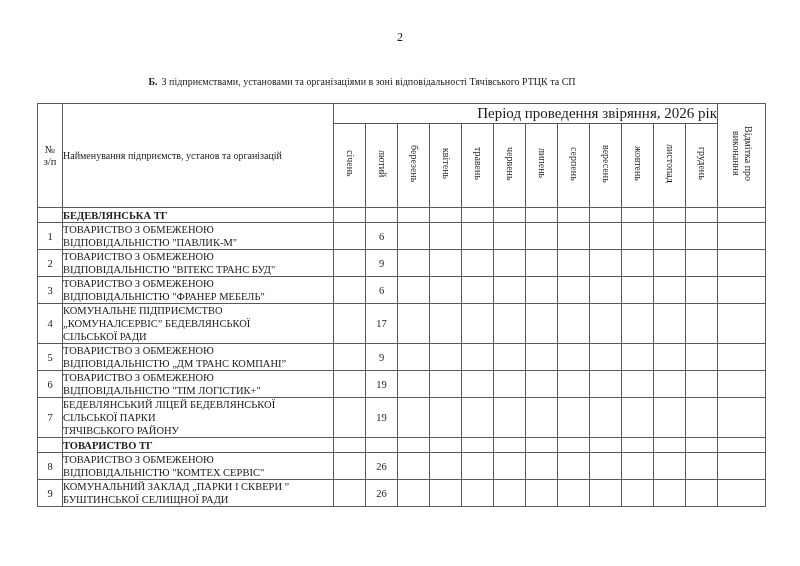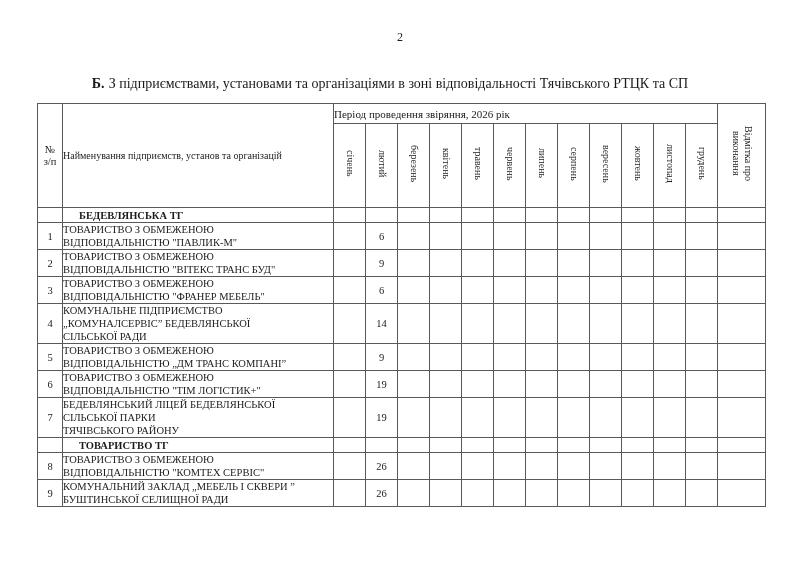--- a/index.html
+++ b/index.html
@@ -2,43 +2,43 @@
 <html><head>
 <meta charset="utf-8">
 <style>
   html,body{margin:0;padding:0;}
   body{
     width:800px;height:566px;background:#ffffff;position:relative;
     font-family:"Liberation Serif","DejaVu Serif",serif;color:#1b1b1b;
     overflow:hidden;
   }
   .page-number{position:absolute;top:30px;left:0;width:800px;text-align:center;font-size:12px;}
-  .doc-heading{position:absolute;top:76px;left:0;width:724px;text-align:center;font-size:14px;margin-left:28px;}
+  .doc-heading{position:absolute;top:76px;left:0;width:724px;text-align:center;font-size:10px;}
   .doc-heading .prefix{font-weight:bold;margin-right:4px;}
   table.sched{
     position:absolute;left:37px;top:103px;border-collapse:collapse;table-layout:fixed;
   }
   table.sched td,table.sched th{
     border:1px solid #595959;padding:0;font-weight:normal;vertical-align:middle;
     overflow:hidden;
   }
   th.num-head{font-size:10.5px;line-height:12px;text-align:center;white-space:pre-line;}
   th.name-head{font-size:10px;text-align:left;}
-  th.period-head{font-size:11px;height:19px;text-align:left;}
+  th.period-head{font-size:15px;height:19px;text-align:right;}
   tr.months-row td{height:83px;text-align:center;}
   .vtext{
     display:inline-block;
     writing-mode:vertical-rl;text-orientation:sideways;
     font-size:10px;line-height:12px;white-space:pre-line;
   }
   td.num{font-size:10.5px;text-align:center;}
   td.name{font-size:10.5px;line-height:13px;text-align:left;padding:1px 3px;white-space:pre-line;}
   td.val{font-size:10.5px;text-align:center;}
   td.mark{}
-  tr.section td{height:14px;padding-left:16px;}
+  tr.section td{height:14px;}
   tr.section td.name{font-weight:bold;}
 </style>
 </head>
 <body>
 
 <div class="page-number">2</div>
 
 <div class="doc-heading"><span class="prefix">Б.</span><span>З підприємствами, установами та організаціями в зоні відповідальності Тячівського РТЦК та СП</span></div>
 
 <table class="sched">
@@ -157,21 +157,21 @@
       <td class="val"></td>
       <td class="mark"></td>
     </tr>
 
     <tr>
       <td class="num">4</td>
       <td class="name">КОМУНАЛЬНЕ ПІДПРИЄМСТВО
 „КОМУНАЛСЕРВІС” БЕДЕВЛЯНСЬКОЇ
 СІЛЬСЬКОЇ РАДИ</td>
       <td class="val"></td>
-      <td class="val">14</td>
+      <td class="val">17</td>
       <td class="val"></td>
       <td class="val"></td>
       <td class="val"></td>
       <td class="val"></td>
       <td class="val"></td>
       <td class="val"></td>
       <td class="val"></td>
       <td class="val"></td>
       <td class="val"></td>
       <td class="val"></td>
@@ -268,21 +268,21 @@
       <td class="val"></td>
       <td class="val"></td>
       <td class="val"></td>
       <td class="val"></td>
       <td class="val"></td>
       <td class="mark"></td>
     </tr>
 
     <tr>
       <td class="num">9</td>
-      <td class="name">КОМУНАЛЬНИЙ ЗАКЛАД „МЕБЕЛЬ І СКВЕРИ ”
+      <td class="name">КОМУНАЛЬНИЙ ЗАКЛАД „ПАРКИ І СКВЕРИ ”
 БУШТИНСЬКОЇ СЕЛИЩНОЇ РАДИ</td>
       <td class="val"></td>
       <td class="val">26</td>
       <td class="val"></td>
       <td class="val"></td>
       <td class="val"></td>
       <td class="val"></td>
       <td class="val"></td>
       <td class="val"></td>
       <td class="val"></td>

